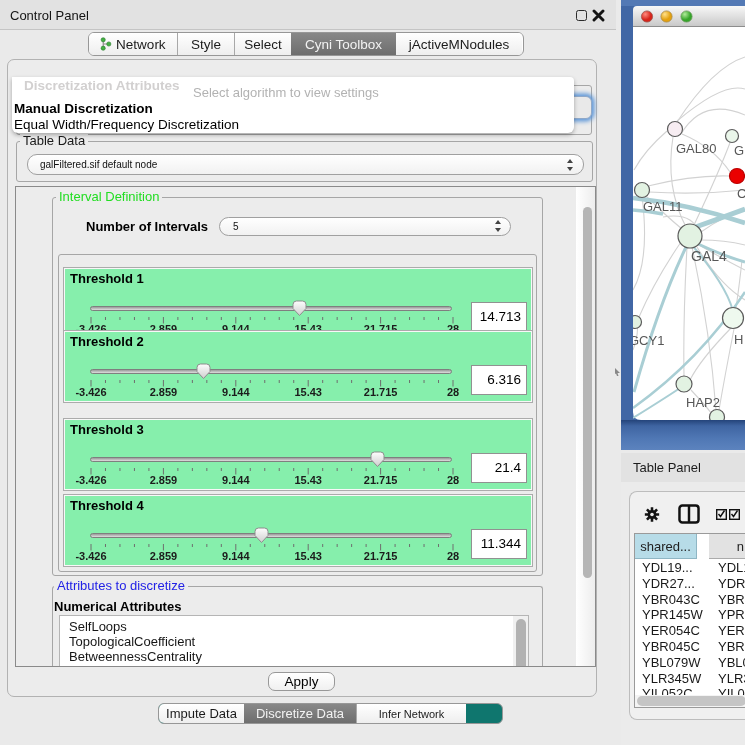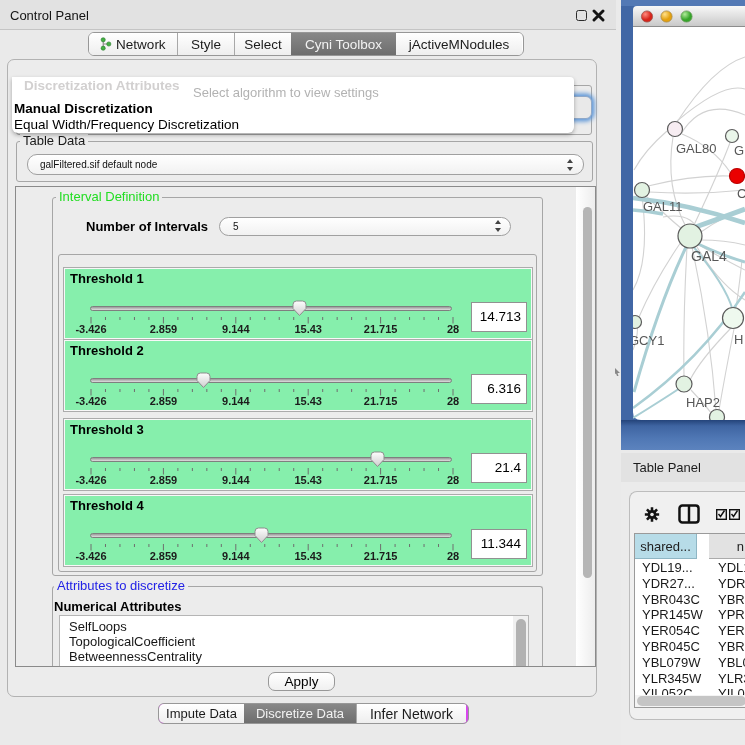--- a/index.html
+++ b/index.html
@@ -112,21 +112,21 @@
         <defs>
           <linearGradient id="thg1" x1="0" y1="0" x2="0" y2="1">
             <stop offset="0" stop-color="#fdfdfd"></stop>
             <stop offset="1" stop-color="#cfcfcf"></stop>
           </linearGradient>
         </defs>
         <path d="M1 4.5 Q1 1 4.5 1 H10.5 Q14 1 14 4.5 V8.5 L7.5 15.5 L1 8.5 Z" fill="url(#thg1)" stroke="#8d8d8d" stroke-width="1"></path>
       </svg>
       <div class="vbox">14.713</div>
     </div>
-<div class="tpanel" style="top:339px">
+<div class="tpanel" style="top:330px">
       <div class="ttitle">Threshold 2</div>
       <div class="track"></div>
       <svg style="position:absolute;left:26px;top:49px" width="364" height="7" viewBox="0 0 364 7">
         <path d="M1.00 0 V6.5" stroke="#6e6e6e" stroke-width="1"></path>
         <path d="M15.48 0 V3" stroke="#6e6e6e" stroke-width="1"></path>
         <path d="M29.96 0 V3" stroke="#6e6e6e" stroke-width="1"></path>
         <path d="M44.44 0 V3" stroke="#6e6e6e" stroke-width="1"></path>
         <path d="M58.92 0 V3" stroke="#6e6e6e" stroke-width="1"></path>
         <path d="M73.40 0 V6.5" stroke="#6e6e6e" stroke-width="1"></path>
         <path d="M87.88 0 V3" stroke="#6e6e6e" stroke-width="1"></path>
@@ -268,25 +268,25 @@
 <div class="grouptitle" style="left:54px;top:579px;color:#2222e6">Attributes to discretize</div>
 <div class="abs bold" style="left:54px;top:599px;font-size:13px;color:#000">Numerical Attributes</div>
 <div class="abs" style="left:59px;top:615px;width:470px;height:51px;background:#fff;border:1px solid #b5b5b5;border-bottom:none">
   <div style="padding-left:9px;padding-top:3px;font-size:13px;color:#161616;line-height:15px">SelfLoops<br>TopologicalCoefficient<br>BetweennessCentrality</div>
 </div>
 <div class="abs" style="left:513px;top:616px;width:15px;height:50px;background:#f0f0f0"></div>
 <div class="abs" style="left:516px;top:619px;width:10px;height:47px;background:#b2b2b2;border-radius:5px 5px 0 0"></div>
 
 <div class="abs" style="left:268px;top:672px;width:67px;height:19px;background:linear-gradient(#ffffff,#f0f0f0);border:1px solid #989898;border-radius:7px;font-size:13.5px;text-align:center;line-height:17px;color:#000">Apply</div>
 
-<div class="abs" style="left:158px;top:703px;width:311px;height:21px;border:1px solid #979797;border-radius:6px;overflow:hidden;background:#d946ef">
+<div class="abs" style="left:158px;top:703px;width:345px;height:21px;border:1px solid #979797;border-radius:6px;overflow:hidden;background:#0f766e">
   <div class="tab" style="width:85px;line-height:20px;font-size:13px">Impute Data</div>
   <div class="tab tabdark" style="width:112px;line-height:20px;font-size:13px">Discretize Data</div>
   <div class="tabsep"></div>
-  <div class="tab" style="width:109px;line-height:20px;font-size:14px">Infer Network</div>
+  <div class="tab" style="width:109px;line-height:20px;font-size:11px">Infer Network</div>
 </div>
 
 <div class="abs" style="left:12px;top:77px;width:562px;height:56px;background:#ffffff;border-radius:0 4px 6px 6px;box-shadow:0 2px 4px rgba(0,0,0,0.3)"></div>
 <div class="abs bold" style="left:24px;top:78px;font-size:13.5px;color:#d2d0d0">Discretization Attributes</div>
 <div class="abs" style="left:193px;top:85px;font-size:13px;color:#b2b2b2">Select algorithm to view settings</div>
 <div class="abs bold" style="left:14px;top:101px;font-size:13.5px;color:#000">Manual Discretization</div>
 <div class="abs" style="left:14px;top:117px;font-size:13.5px;color:#000">Equal Width/Frequency Discretization</div>
 
 <svg class="abs" style="left:614px;top:368px" width="7" height="8" viewBox="0 0 7 8">
       <path d="M1 0 L6 5 L3.5 5 L4.5 8 L3 8 L2 5.5 L1 6 Z" fill="#888"></path>

